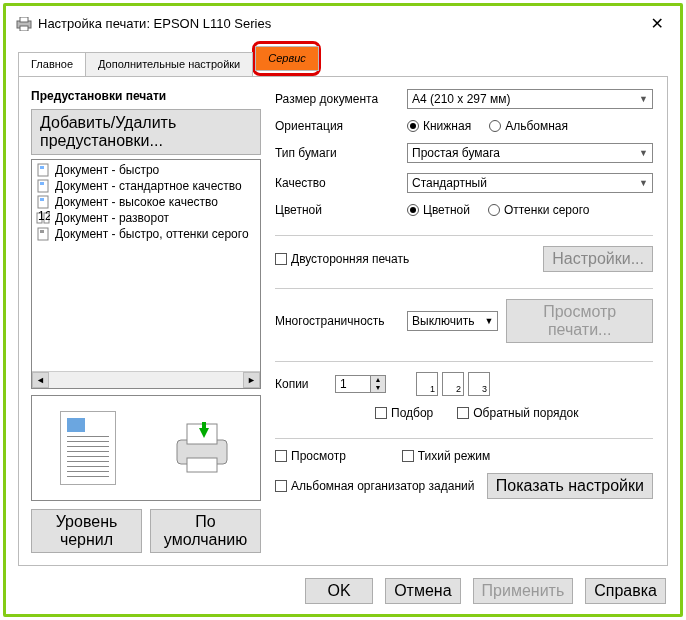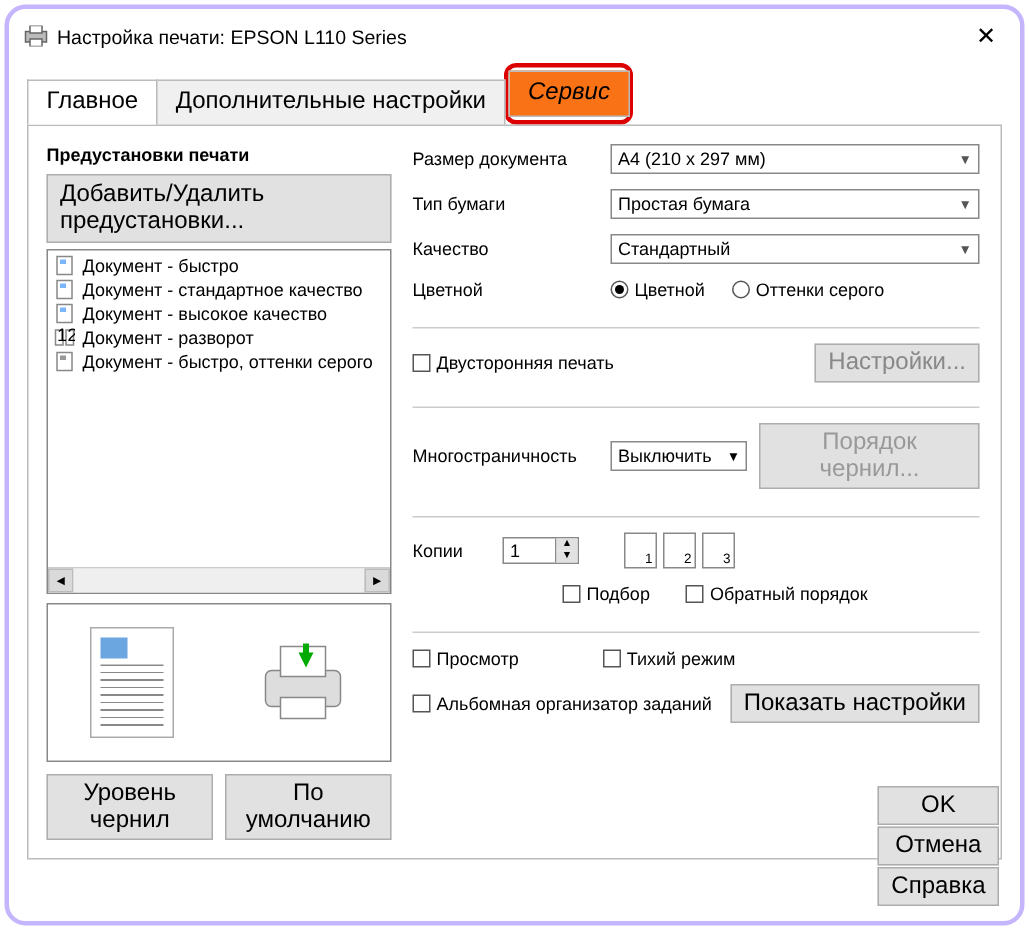--- a/index.html
+++ b/index.html
@@ -1,23 +1,23 @@
 <!DOCTYPE html>
 <html><head>
 <meta charset="utf-8">
 <style>
 * { box-sizing: border-box; margin: 0; padding: 0; font-family: "Segoe UI", Tahoma, sans-serif; font-size: 12px; }
 body { background: #fff; width: 686px; height: 620px; position: relative; }
-.outer { border: 3px solid #c4b5fd; border-radius: 14px; width: 680px; height: 614px; margin: 3px; background: #fff; position: relative; }
+.outer { border: 3px solid #84cc16; border-radius: 2px; width: 680px; height: 614px; margin: 3px; background: #fff; position: relative; }
 .titlebar { display: flex; align-items: center; padding: 8px 10px; }
 .titlebar .pr-icon { width: 16px; height: 14px; margin-right: 6px; }
 .titlebar .title { flex: 1; font-size: 13px; }
 .titlebar .close { font-size: 16px; cursor: pointer; padding: 0 6px; }
 .tabs { display: flex; margin: 0 12px; align-items: flex-end; position: relative; }
-.tab { padding: 5px 12px 6px; border: 1px solid #bbb; border-bottom: none; background: #f0f0f0; margin-right: -1px; cursor: pointer; font-size: 16px; position: relative; }
+.tab { padding: 5px 12px 6px; border: 1px solid #bbb; border-bottom: none; background: #f0f0f0; margin-right: -1px; cursor: pointer; font-size: 11px; position: relative; }
 .tab.active { background: #fff; z-index: 2; }
 .tab-highlight { border: 3px solid #d00; border-radius: 8px; padding: 2px 0; }
 .tab-highlight .tab { border: 1px solid #bbb; background: #f97316; font-style: italic; }
 .tab-area-border { border: 1px solid #bbb; margin: 0 12px 10px; padding: 12px; position: relative; height: 490px; }
 .content { display: flex; gap: 14px; height: 100%; }
 .left { width: 230px; display: flex; flex-direction: column; }
 .right { flex: 1; display: flex; flex-direction: column; }
 .section-title { font-weight: bold; font-size: 12px; margin-bottom: 6px; }
 .btn { background: #e1e1e1; border: 1px solid #adadad; padding: 3px 8px; cursor: pointer; font-size: 16px; text-align: center; }
 .btn:disabled { color: #888; }
@@ -47,21 +47,21 @@
 .chk { display: inline-flex; align-items: center; cursor: pointer; }
 .chk .cb { width: 12px; height: 12px; border: 1px solid #555; margin-right: 4px; }
 .hr { border: none; border-top: 1px solid #ccc; margin: 8px 0 10px; }
 .spin { display: inline-flex; border: 1px solid #888; background: #fff; }
 .spin .sv { width: 34px; padding: 1px 4px; }
 .spin .sb { width: 15px; display: flex; flex-direction: column; border-left: 1px solid #888; }
 .spin .sbtn { flex: 1; font-size: 7px; text-align: center; background: #e1e1e1; cursor: pointer; line-height: 7px; }
 .copies-ico { display: inline-flex; gap: 4px; margin-left: 30px; }
 .page-ico { width: 22px; height: 24px; border: 1px solid #888; background: #fff; position: relative; display: inline-flex; align-items: flex-end; justify-content: flex-end; font-size: 9px; padding: 0 2px 1px; }
 .page-ico::before { content:""; position:absolute; top:-3px; left:-3px; width:22px; height:24px; border:1px solid #bbb; background:#fff; z-index:-1; }
-.footer { position: absolute; bottom: 10px; right: 14px; display: flex; gap: 1px; flex-direction: column; }
+.footer { position: absolute; bottom: 10px; right: 14px; display: flex; gap: 12px; }
 .footer .btn { min-width: 68px; }
 .right-inner { padding-right: 2px; }
 .settings-row { display: flex; align-items: center; margin-bottom: 8px; }
 .settings-row .chk { flex: 1; }
 .settings-row .btn { min-width: 96px; }
 .combo-s { border: 1px solid #888; background:#fff; padding: 2px 4px; display:flex; align-items:center; cursor:pointer; min-width:90px; margin-right:8px;}
 .combo-s .ca { font-size: 9px; margin-left:10px; }
 svg { display: block; }
 </style>
 </head>
@@ -169,20 +169,31 @@
 
       <div class="right right-inner">
         <div class="row">
           <span class="lbl">Размер документа</span>
           <div class="combo">
               <span class="cv">A4 (210 x 297 мм)</span>
               <span class="ca">▼</span>
             </div>
         </div>
         <div class="row">
+          <span class="lbl">Ориентация</span>
+          <span class="radio sel">
+              <span class="rd"></span>
+              <span>Книжная</span>
+            </span>
+          <span class="radio">
+              <span class="rd"></span>
+              <span>Альбомная</span>
+            </span>
+        </div>
+        <div class="row">
           <span class="lbl">Тип бумаги</span>
           <div class="combo">
               <span class="cv">Простая бумага</span>
               <span class="ca">▼</span>
             </div>
         </div>
         <div class="row">
           <span class="lbl">Качество</span>
           <div class="combo">
               <span class="cv">Стандартный</span>
@@ -208,21 +219,21 @@
             </span>
           <button class="btn" disabled="">Настройки...</button>
         </div>
         <hr class="hr">
         <div class="row">
           <span class="lbl" style="width:132px">Многостраничность</span>
           <div class="combo-s">
               <span>Выключить</span>
               <span class="ca">▼</span>
             </div>
-          <button class="btn" disabled="" style="flex:1;color:#999">Порядок чернил...</button>
+          <button class="btn" disabled="" style="flex:1;color:#999">Просмотр печати...</button>
         </div>
         <hr class="hr">
         <div class="row">
           <span style="width:60px">Копии</span>
           <span class="spin">
               <span class="sv">1</span>
               <span class="sb">
                 <span class="sbtn">▲</span>
                 <span class="sbtn">▼</span>
               </span>
@@ -261,15 +272,16 @@
             </span>
           <button class="btn">Показать настройки</button>
         </div>
       </div>
     </div>
   </div>
 
   <div class="footer">
     <button class="btn">OK</button>
     <button class="btn">Отмена</button>
+    <button class="btn" disabled="" style="color:#999">Применить</button>
     <button class="btn">Справка</button>
   </div>
 </div>
 
 </body></html>

